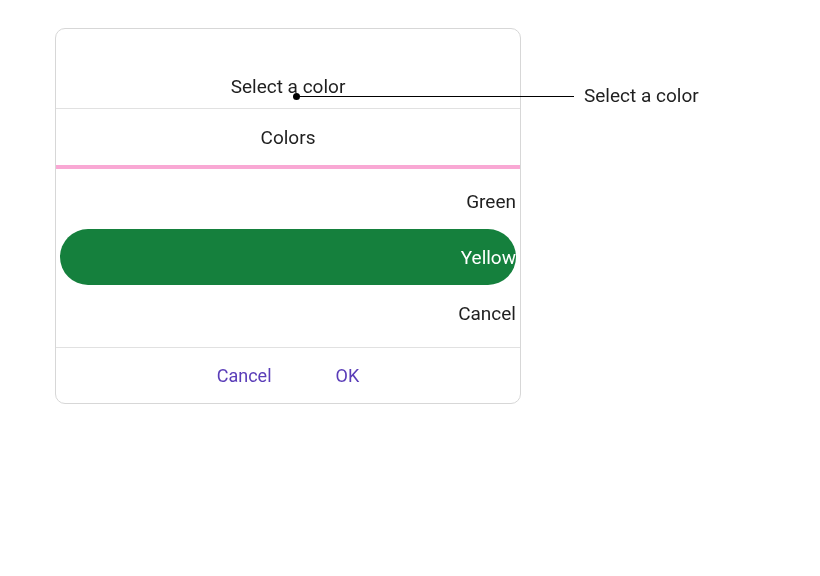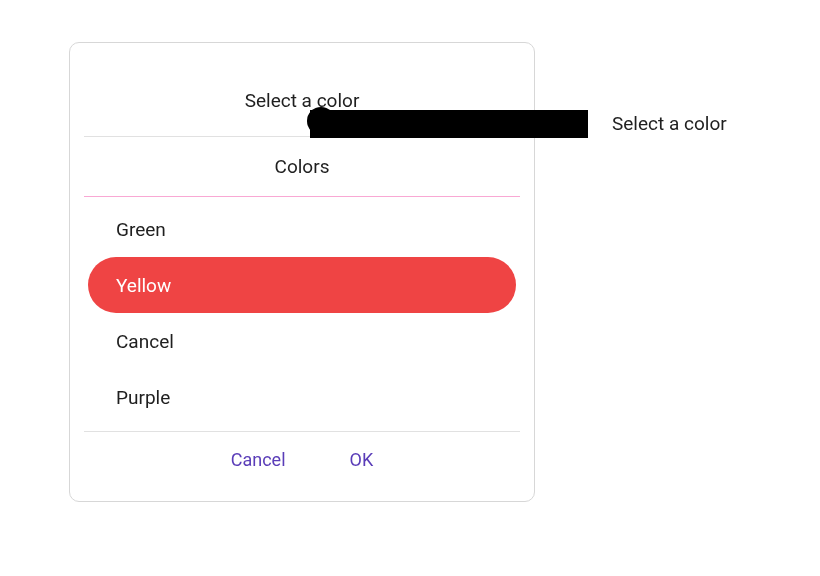--- a/index.html
+++ b/index.html
@@ -1,15 +1,15 @@
 <!DOCTYPE html>
 <html><head>
   <meta charset="utf-8">
   <style>
-    * { box-sizing: border-box; margin: 0; padding: 14px; }
+    * { box-sizing: border-box; margin: 0; padding: 0; }
     body {
       width: 820px;
       height: 576px;
       background: #fff;
       font-family: Roboto, -apple-system, BlinkMacSystemFont, "Segoe UI", Arial, sans-serif;
       position: relative;
       color: #1f1f1f;
     }
     .card {
       position: absolute;
@@ -30,38 +30,38 @@
     }
     .header span {
       font-size: 19px;
       color: #1f1f1f;
     }
     .category {
       height: 60px;
       display: flex;
       align-items: center;
       justify-content: center;
-      border-bottom: 1px solid #f9a8d4;
+      border-bottom: 4px solid #f9a8d4;
     }
     .category span { font-size: 19px; color: #1f1f1f; }
     .options {
       padding: 4px 4px 6px 4px;
       border-bottom: 1px solid #e1e1e1;
     }
     .option {
       height: 56px;
       display: flex;
       align-items: center;
-      justify-content: flex-start;
+      justify-content: flex-end;
       border-radius: 28px;
       cursor: pointer;
     }
     .option span { font-size: 19px; color: #1f1f1f; }
     .option.selected {
-      background: #ef4444;
+      background: #15803d;
     }
     .option.selected span { color: #fff; }
     .actions {
       height: 55px;
       display: flex;
       align-items: center;
       justify-content: center;
       padding: 0 22px;
       gap: 52px;
     }
@@ -112,23 +112,20 @@
   <div class="options">
     <div class="option">
       <span>Green</span>
     </div>
     <div class="option selected">
       <span>Yellow</span>
     </div>
     <div class="option">
       <span>Cancel</span>
     </div>
-    <div class="option">
-      <span>Purple</span>
-    </div>
   </div>
   <div class="actions">
     <button class="btn">Cancel</button>
     <button class="btn">OK</button>
   </div>
 </div>
 
 <div class="callout-dot"></div>
 <div class="callout-line"></div>
 <div class="callout-label">Select a color</div>

